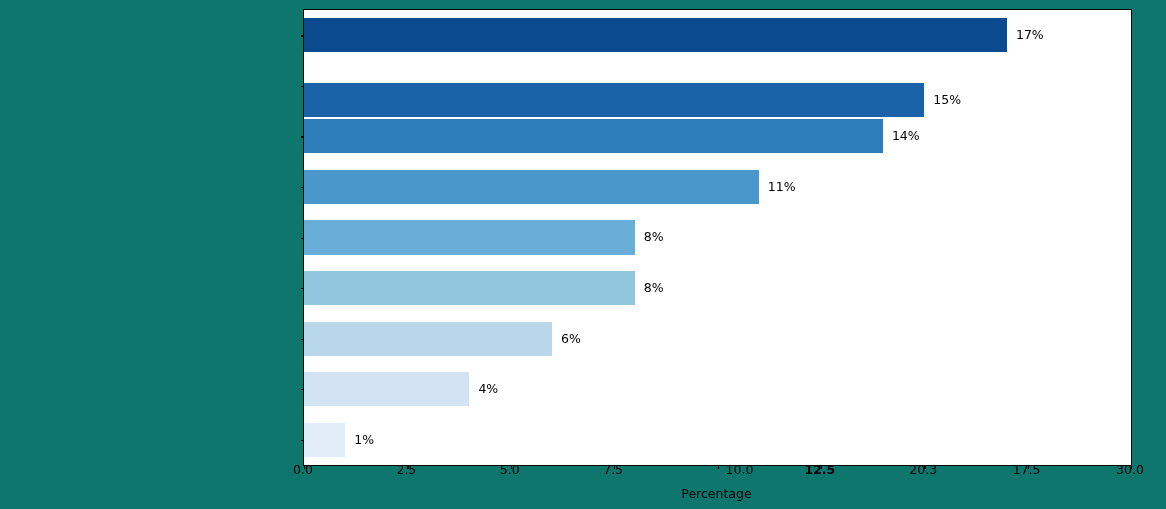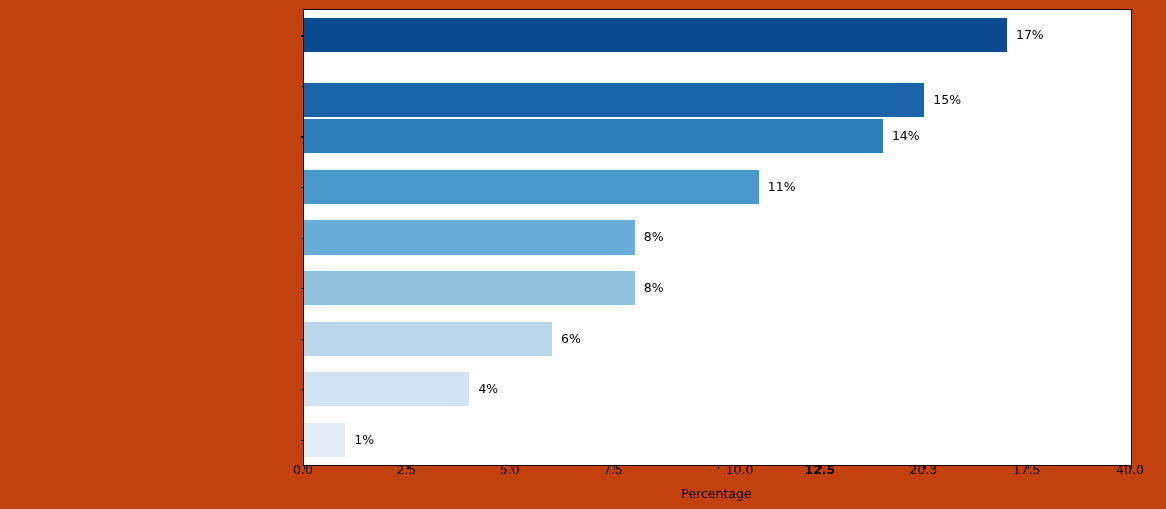--- a/index.html
+++ b/index.html
@@ -7,21 +7,21 @@
     padding: 0;
     background: #ffffff;
   }
   body {
     font-family: "DejaVu Sans", sans-serif;
   }
   #figure {
     position: relative;
     width: 1166px;
     height: 509px;
-    background: #c2410c;
+    background: #0f766e;
     overflow: hidden;
   }
   
   #axes {
     position: absolute;
     left: 303px;
     top: 9px;
     width: 827px;
     height: 455px;
     border: 1.3px solid #000000;
@@ -158,14 +158,14 @@
   <div id="xaxis-title">Percentage</div>
 
 <div class="xtick-label" style="left: 303px; text-align: right;">0.0</div>
     <div class="xtick-label" style="left: 406.375px;">2.5</div>
     <div class="xtick-label" style="left: 509.75px;">5.0</div>
     <div class="xtick-label" style="left: 613.125px;">7.5</div>
     <div class="xtick-label" style="left: 716.5px; margin-left: 23px;">10.0</div>
     <div class="xtick-label" style="left: 819.875px; font-weight: bold;">12.5</div>
     <div class="xtick-label" style="left: 923.25px;">20.3</div>
     <div class="xtick-label" style="left: 1026.62px;">17.5</div>
-    <div class="xtick-label" style="left: 1130px;">40.0</div>
+    <div class="xtick-label" style="left: 1130px;">30.0</div>
   </div>
 
 </body></html>

